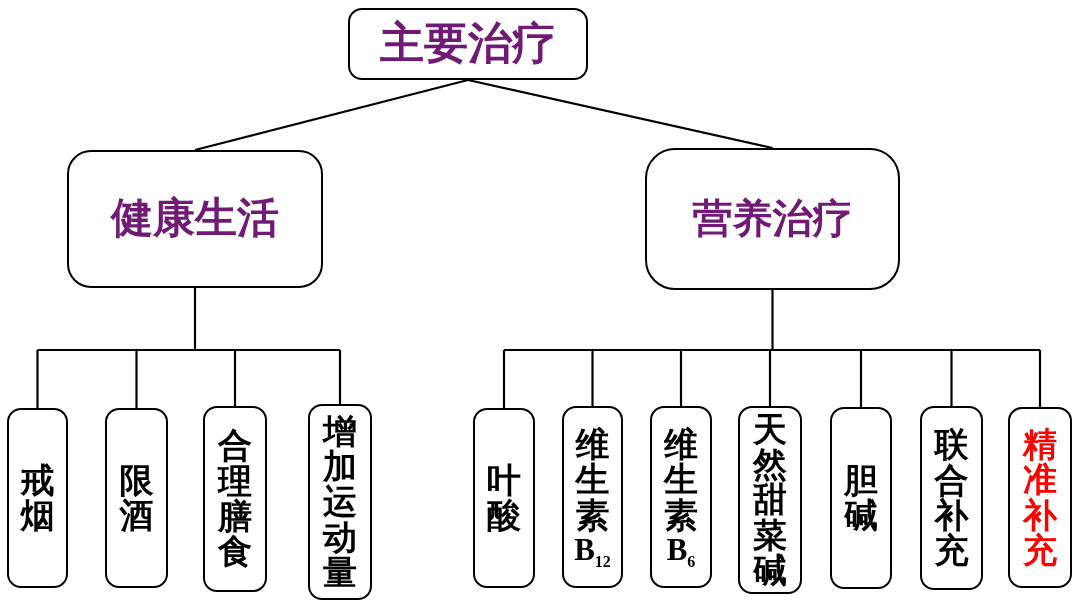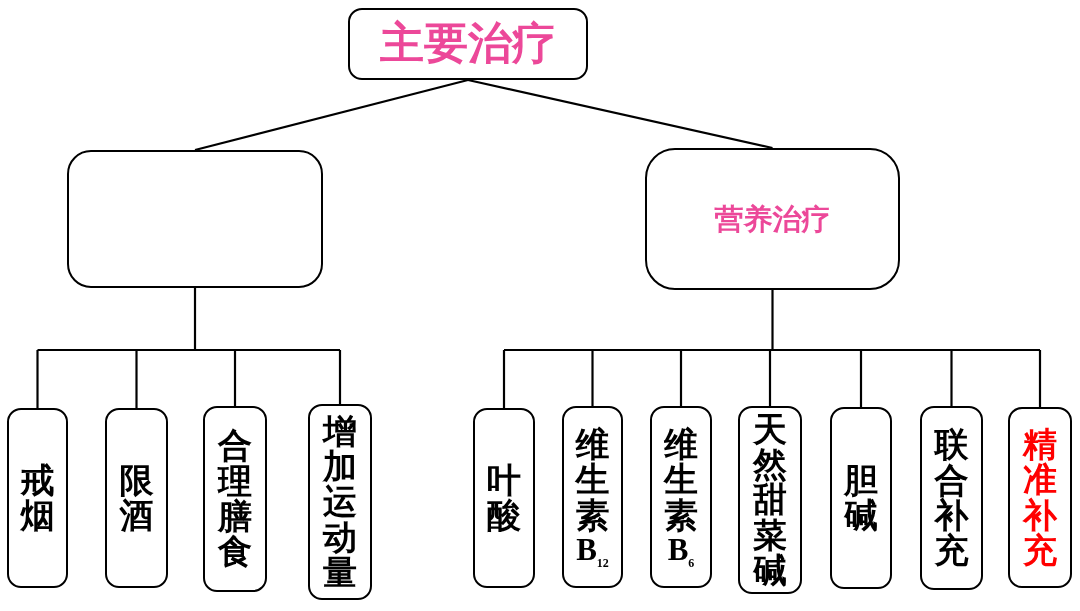--- a/index.html
+++ b/index.html
@@ -6,30 +6,30 @@
   #stage{
     position:relative;width:1080px;height:611px;background:#ffffff;overflow:hidden;
     font-family:"Liberation Serif","DejaVu Serif",serif;
   }
   #connectors{position:absolute;left:0;top:0;pointer-events:none;}
   .box{
     position:absolute;background:#ffffff;border:2.5px solid #000000;
     box-sizing:border-box;display:flex;align-items:center;justify-content:center;
   }
   .hlabel{
-    text-align:center;font-weight:bold;color:#ec4899;line-height:1.18;
+    text-align:center;font-weight:bold;color:#701a75;line-height:1.18;
     white-space:nowrap;
   }
   .vcol{
     display:flex;flex-direction:column;align-items:center;justify-content:center;
     height:100%;width:100%;font-weight:bold;color:#000000;
   }
   .seg{display:block;text-align:center;line-height:1.04;font-size:34px;white-space:nowrap;}
   .seg.latin{font-size:31px;line-height:1.1;}
-  .seg sub{font-size:12px;line-height:0;}
+  .seg sub{font-size:16px;line-height:0;}
 </style>
 </head>
 <body>
 
 <div id="stage">
   <svg id="connectors" width="1080" height="611" viewBox="0 0 1080 611">
       <line x1="468" y1="80" x2="195" y2="150" stroke="#000000" stroke-width="2.2"></line>
       <line x1="195" y1="288" x2="195" y2="350" stroke="#000000" stroke-width="2.2"></line>
       <line x1="37.5" y1="350" x2="340" y2="350" stroke="#000000" stroke-width="2.2"></line>
       <line x1="37.5" y1="350" x2="37.5" y2="408" stroke="#000000" stroke-width="2.2"></line>
@@ -45,20 +45,21 @@
       <line x1="770" y1="350" x2="770" y2="406" stroke="#000000" stroke-width="2.2"></line>
       <line x1="861" y1="350" x2="861" y2="407" stroke="#000000" stroke-width="2.2"></line>
       <line x1="951.5" y1="350" x2="951.5" y2="406" stroke="#000000" stroke-width="2.2"></line>
       <line x1="1040" y1="350" x2="1040" y2="407" stroke="#000000" stroke-width="2.2"></line>
     </svg>
 <div class="box" style="left: 348px; top: 8px; width: 240px; height: 72px; border-radius: 14px;">
       <div class="hlabel" style="font-size: 44px;">主要治疗</div>
     </div>
     <div class="box" style="left: 67px; top: 150px; width: 256px; height: 138px; border-radius: 24px;">
       <div class="hlabel" style="font-size: 42px;">
+        <div>健康生活</div>
       </div>
     </div>
     <div class="box leaf" style="left: 7px; top: 408px; width: 61px; height: 180px; border-radius: 14px;">
       <div class="vcol">
         <span class="seg"><span>戒</span></span>
         <span class="seg"><span>烟</span></span>
       </div>
     </div>
     <div class="box leaf" style="left: 105px; top: 408px; width: 63px; height: 180px; border-radius: 14px;">
       <div class="vcol">
@@ -77,21 +78,21 @@
     <div class="box leaf" style="left: 308px; top: 404px; width: 64px; height: 196px; border-radius: 14px;">
       <div class="vcol">
         <span class="seg"><span>增</span></span>
         <span class="seg"><span>加</span></span>
         <span class="seg"><span>运</span></span>
         <span class="seg"><span>动</span></span>
         <span class="seg"><span>量</span></span>
       </div>
     </div>
     <div class="box" style="left: 645px; top: 148px; width: 255px; height: 142px; border-radius: 30px;">
-      <div class="hlabel" style="font-size: 29px;">
+      <div class="hlabel" style="font-size: 40px;">
         <div>营养治疗</div>
       </div>
     </div>
     <div class="box leaf" style="left: 473px; top: 408px; width: 62px; height: 180px; border-radius: 14px;">
       <div class="vcol">
         <span class="seg"><span>叶</span></span>
         <span class="seg"><span>酸</span></span>
       </div>
     </div>
     <div class="box leaf" style="left: 562px; top: 406px; width: 61px; height: 182px; border-radius: 14px;">

